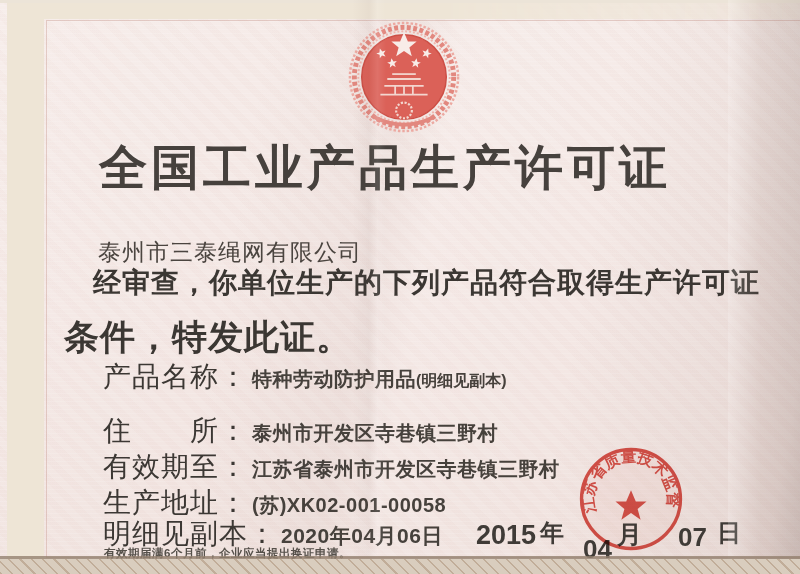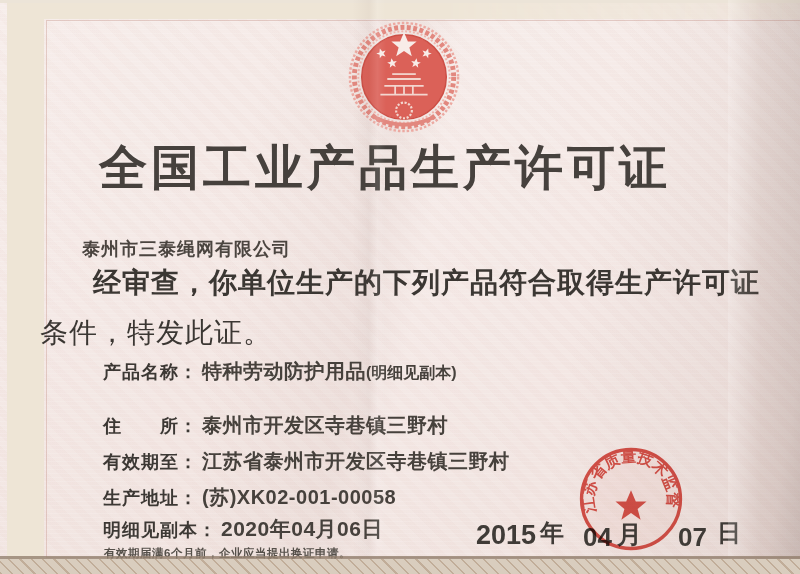--- a/index.html
+++ b/index.html
@@ -43,36 +43,36 @@
       repeating-linear-gradient(45deg, rgba(148,114,84,0.35) 0 1.5px, rgba(0,0,0,0) 1.5px 8px),
       #d9cdbe;
   }
   
   .emblem{position:absolute;left:334px;top:20px;width:140px;height:118px;}
   .title{
     position:absolute;left:0;right:30px;top:136px;margin:0;
     text-align:center;font-size:48px;font-weight:bold;color:#46413d;
     letter-spacing:4px;white-space:nowrap;
   }
-  .company{position:absolute;left:82px;top:237px;font-size:18px;color:#4b4540;letter-spacing:1px;font-weight:bold;}
+  .company{position:absolute;left:98px;top:237px;font-size:23px;color:#4b4540;letter-spacing:1px;}
   .body-line1{position:absolute;left:93px;top:264px;font-size:28px;font-weight:bold;color:#3b3733;letter-spacing:1px;white-space:nowrap;}
-  .body-line2{position:absolute;left:40px;top:314px;font-size:28px;font-weight:normal;color:#3b3733;letter-spacing:1px;}
+  .body-line2{position:absolute;left:64px;top:314px;font-size:35px;font-weight:bold;color:#3b3733;letter-spacing:1px;}
   .field-row{position:absolute;left:103px;white-space:nowrap;}
-  .field-label{font-size:18px;font-weight:bold;color:#3c3834;letter-spacing:1px;}
+  .field-label{font-size:28px;font-weight:normal;color:#3c3834;letter-spacing:1px;}
   .field-value{font-size:20px;font-weight:600;color:#46413c;margin-left:4px;letter-spacing:0.5px;}
   .field-note{font-size:16px;font-weight:600;color:#46413c;}
   .row-1{top:358px;} .row-2{top:412px;} .row-3{top:448px;} .row-4{top:484px;} .row-5{top:515px;}
   .row-4 .field-value{font-family:"Liberation Sans","DejaVu Sans",sans-serif;font-weight:bold;}
   .row-5 .field-value{font-weight:bold;font-size:21px;}
   .footnote{position:absolute;left:104px;top:546px;font-size:11.5px;font-weight:bold;color:#55504a;letter-spacing:0.5px;}
   .date-row{position:absolute;left:0;top:520px;width:730px;height:34px;color:#3f3b37;}
   .date-row span{position:absolute;font-weight:bold;}
   .d-year{left:476px;font-size:27px;}
   .d-year-label{left:540px;top:-3px;font-size:24px;}
-  .d-month{left:583px;top:2px;font-size:26px;}
+  .d-month{left:583px;top:14px;font-size:26px;}
   .d-month-label{left:617px;top:-2px;font-size:25px;}
   .d-day{left:678px;top:2px;font-size:26px;text-align:right;}
   .d-day-label{left:717px;top:-3px;font-size:24px;}
   .stamp{position:absolute;left:575px;top:443px;width:112px;height:112px;mix-blend-mode:multiply;}
   .shade-mid{position:absolute;left:352px;top:0;width:34px;height:574px;
     background:linear-gradient(90deg,rgba(0,0,0,0) 0%,rgba(120,90,82,0.06) 50%,rgba(255,255,255,0.10) 75%,rgba(0,0,0,0) 100%);}
   .shade-right{position:absolute;left:728px;top:0;width:72px;height:574px;
     background:linear-gradient(90deg,rgba(255,255,255,0.18) 0%,rgba(125,95,85,0.10) 45%,rgba(95,70,62,0.14) 100%);}
 </style>
 </head>

